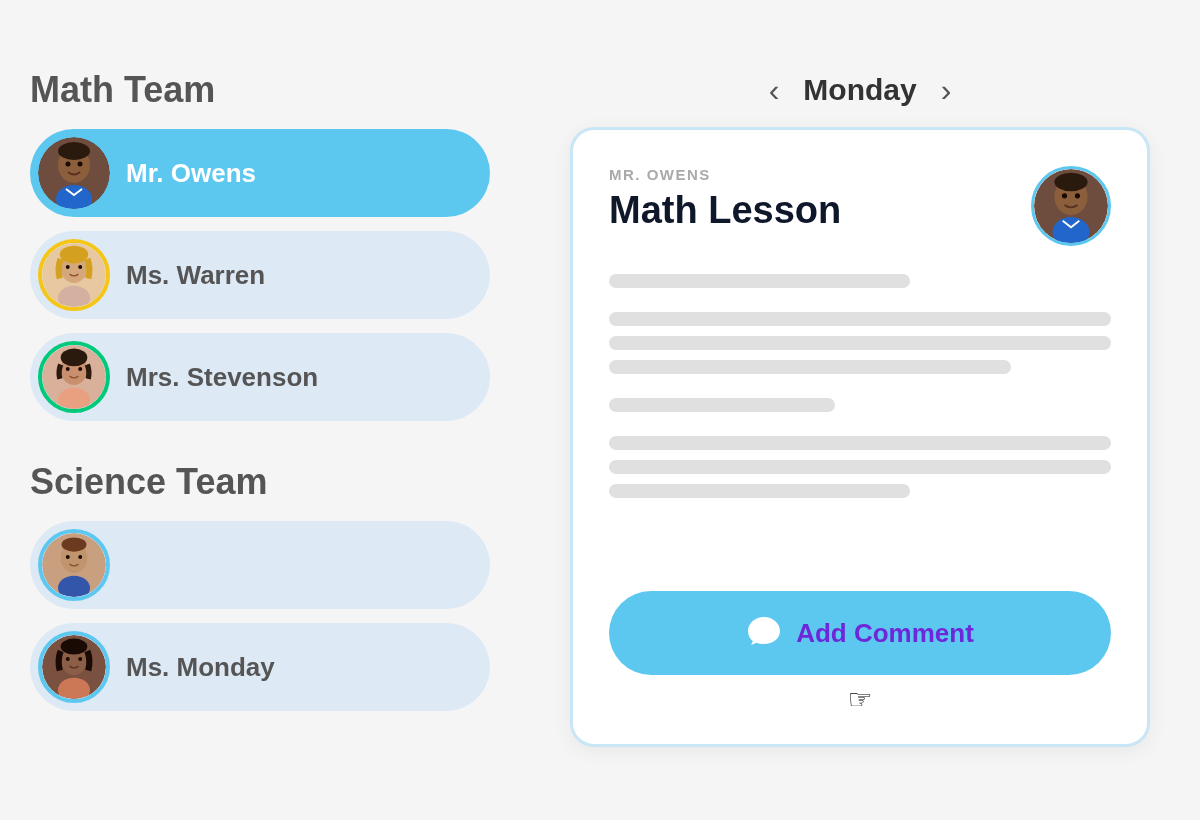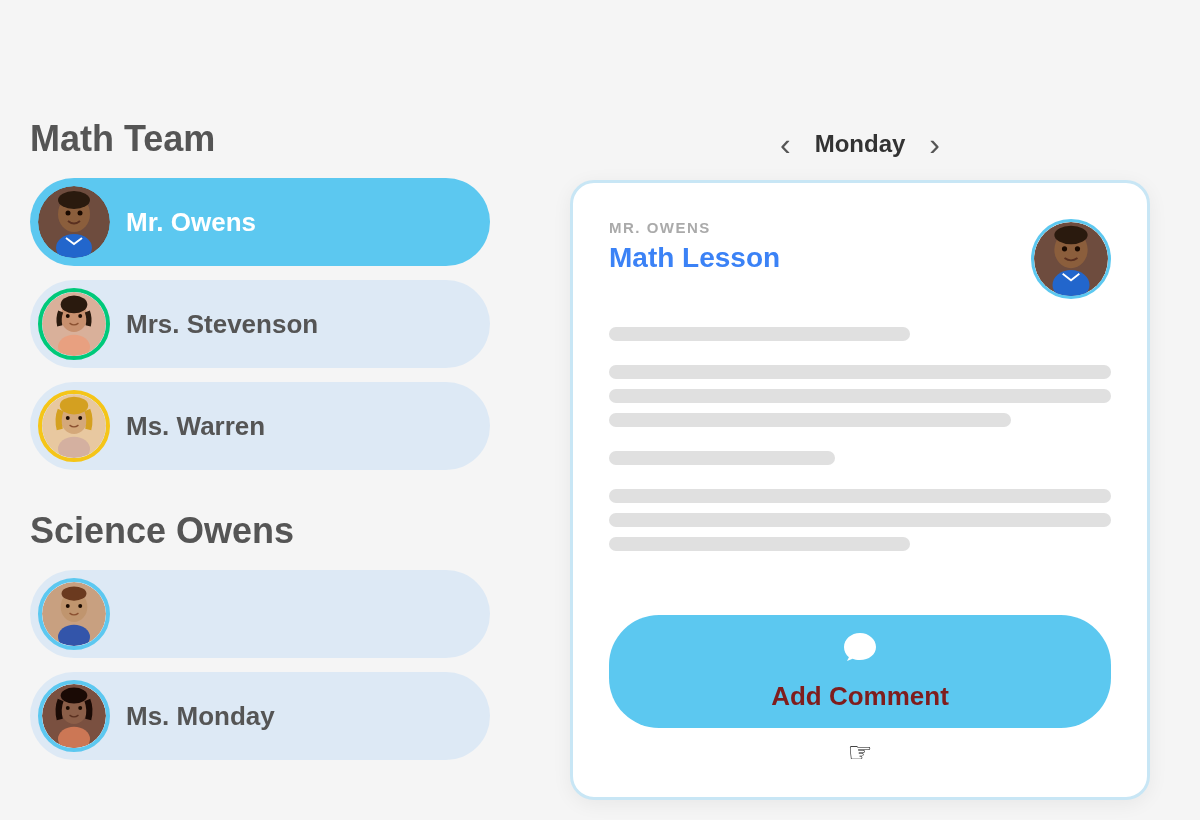--- a/index.html
+++ b/index.html
@@ -11,21 +11,21 @@
       overflow: hidden;
       display: flex;
       flex-direction: column;
       padding: 20px 30px;
     }
 
     
     .layout {
       display: flex;
       gap: 60px;
-      align-items: flex-end;
+      align-items: center;
       width: 100%;
       height: 100%;
     }
 
     .left-panel {
       width: 460px;
       flex-shrink: 0;
       padding-top: 0;
     }
 
@@ -117,21 +117,21 @@
       color: #555;
       cursor: pointer;
       font-weight: 300;
       user-select: none;
       background: none;
       border: none;
       line-height: 1;
     }
 
     .day-label {
-      font-size: 24px;
+      font-size: 30px;
       font-weight: 800;
       color: #333;
     }
 
     
     .lesson-card {
       background: #fff;
       border-radius: 24px;
       border: 3px solid #c8e6f5;
       padding: 36px 36px 28px 36px;
@@ -153,23 +153,23 @@
     .lesson-teacher-label {
       font-size: 15px;
       font-weight: 600;
       color: #aaa;
       letter-spacing: 1.5px;
       text-transform: uppercase;
       margin-bottom: 6px;
     }
 
     .lesson-title {
-      font-size: 28px;
+      font-size: 38px;
       font-weight: 900;
-      color: #3b82f6;
+      color: #0f172a;
     }
 
     .lesson-avatar {
       width: 80px;
       height: 80px;
       border-radius: 50%;
       overflow: hidden;
       flex-shrink: 0;
       border: 3px solid #5cc8f0;
     }
@@ -207,30 +207,29 @@
       margin-bottom: 10px;
     }
 
     
     .add-comment-btn {
       display: flex;
       align-items: center;
       justify-content: center;
       gap: 14px;
       background: #5cc8f0;
-      color: #7f1d1d;
+      color: #6d28d9;
       border: none;
       border-radius: 50px;
-      padding: 16px 40px;
+      padding: 24px 40px;
       font-size: 26px;
       font-weight: 800;
       cursor: pointer;
       width: 100%;
       margin-top: auto;
-      flex-direction: column;
     }
 
     .comment-icon {
       width: 36px;
       height: 36px;
     }
 
     
     .cursor-area {
       display: flex;
@@ -266,61 +265,61 @@
             <ellipse cx="42" cy="27" rx="2.5" ry="2.5" fill="#1a0a00"></ellipse>
 
             <path d="M30 35 Q36 40 42 35" stroke="#5a3020" stroke-width="2" fill="none"></path>
 
             <ellipse cx="36" cy="62" rx="18" ry="14" fill="#2266cc"></ellipse>
 
             <path d="M28 52 L36 58 L44 52" stroke="#fff" stroke-width="2" fill="none"></path>
           </svg>
         </div>
         <span class="member-name">Mr. Owens</span>
+      </div>
+
+      <div class="member-item">
+        <div class="avatar-wrap ring-yellow">
+          <svg viewBox="0 0 72 72" xmlns="http://www.w3.org/2000/svg" class="avatar-canvas">
+            <circle cx="36" cy="36" r="36" fill="#e8c8a0"></circle>
+            <ellipse cx="36" cy="28" rx="15" ry="17" fill="#d4a87a"></ellipse>
+
+            <ellipse cx="36" cy="13" rx="16" ry="10" fill="#d4a020"></ellipse>
+            <path d="M21 18 Q17 28 20 40" stroke="#d4a020" stroke-width="7" fill="none"></path>
+            <path d="M51 18 Q55 28 52 40" stroke="#d4a020" stroke-width="7" fill="none"></path>
+            <ellipse cx="29" cy="27" rx="2.2" ry="2.2" fill="#1a0a00"></ellipse>
+            <ellipse cx="43" cy="27" rx="2.2" ry="2.2" fill="#1a0a00"></ellipse>
+            <path d="M31 35 Q36 39 41 35" stroke="#8b5030" stroke-width="1.5" fill="none"></path>
+            <ellipse cx="36" cy="62" rx="18" ry="14" fill="#d4b0a0"></ellipse>
+          </svg>
+        </div>
+        <span class="member-name">Ms. Warren</span>
       </div>
 
       <div class="member-item">
         <div class="avatar-wrap ring-green">
           <svg viewBox="0 0 72 72" xmlns="http://www.w3.org/2000/svg" class="avatar-canvas">
             <circle cx="36" cy="36" r="36" fill="#d9b09a"></circle>
             <ellipse cx="36" cy="28" rx="15" ry="17" fill="#c8906e"></ellipse>
 
             <ellipse cx="36" cy="14" rx="15" ry="10" fill="#2a1a0e"></ellipse>
             <path d="M21 22 Q18 30 20 38" stroke="#2a1a0e" stroke-width="6" fill="none"></path>
             <path d="M51 22 Q54 30 52 38" stroke="#2a1a0e" stroke-width="6" fill="none"></path>
             <ellipse cx="29" cy="27" rx="2.2" ry="2.2" fill="#1a0a00"></ellipse>
             <ellipse cx="43" cy="27" rx="2.2" ry="2.2" fill="#1a0a00"></ellipse>
             <path d="M31 35 Q36 39 41 35" stroke="#8b5030" stroke-width="1.5" fill="none"></path>
             <ellipse cx="36" cy="62" rx="18" ry="14" fill="#e8a080"></ellipse>
           </svg>
         </div>
         <span class="member-name">Mrs. Stevenson</span>
       </div>
 
-      <div class="member-item">
-        <div class="avatar-wrap ring-yellow">
-          <svg viewBox="0 0 72 72" xmlns="http://www.w3.org/2000/svg" class="avatar-canvas">
-            <circle cx="36" cy="36" r="36" fill="#e8c8a0"></circle>
-            <ellipse cx="36" cy="28" rx="15" ry="17" fill="#d4a87a"></ellipse>
-
-            <ellipse cx="36" cy="13" rx="16" ry="10" fill="#d4a020"></ellipse>
-            <path d="M21 18 Q17 28 20 40" stroke="#d4a020" stroke-width="7" fill="none"></path>
-            <path d="M51 18 Q55 28 52 40" stroke="#d4a020" stroke-width="7" fill="none"></path>
-            <ellipse cx="29" cy="27" rx="2.2" ry="2.2" fill="#1a0a00"></ellipse>
-            <ellipse cx="43" cy="27" rx="2.2" ry="2.2" fill="#1a0a00"></ellipse>
-            <path d="M31 35 Q36 39 41 35" stroke="#8b5030" stroke-width="1.5" fill="none"></path>
-            <ellipse cx="36" cy="62" rx="18" ry="14" fill="#d4b0a0"></ellipse>
-          </svg>
-        </div>
-        <span class="member-name">Ms. Warren</span>
-      </div>
-
     </div>
 
-    <h2 class="team-heading">Science Owens</h2>
+    <h2 class="team-heading">Science Team</h2>
 
     <div class="member-list">
 
       <div class="member-item">
         <div class="avatar-wrap ring-blue">
           <svg viewBox="0 0 72 72" xmlns="http://www.w3.org/2000/svg" class="avatar-canvas">
             <circle cx="36" cy="36" r="36" fill="#c8a080"></circle>
             <ellipse cx="36" cy="28" rx="15" ry="17" fill="#c0956e"></ellipse>
 
             <ellipse cx="36" cy="13" rx="14" ry="8" fill="#6b3a1f"></ellipse>

